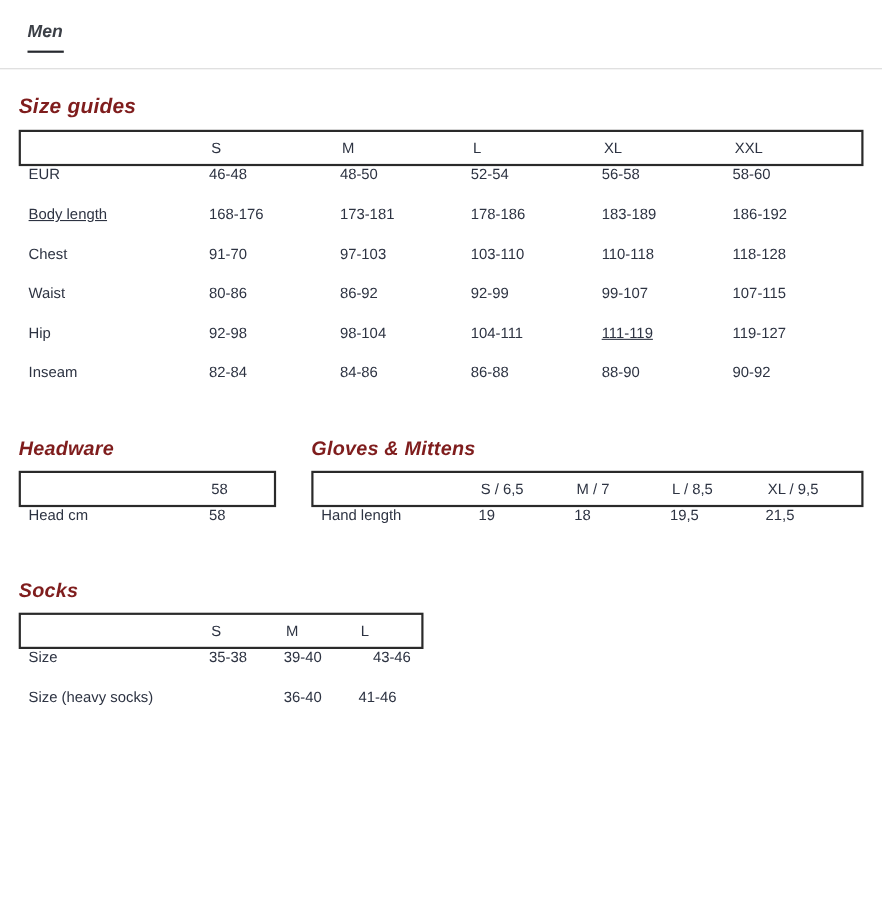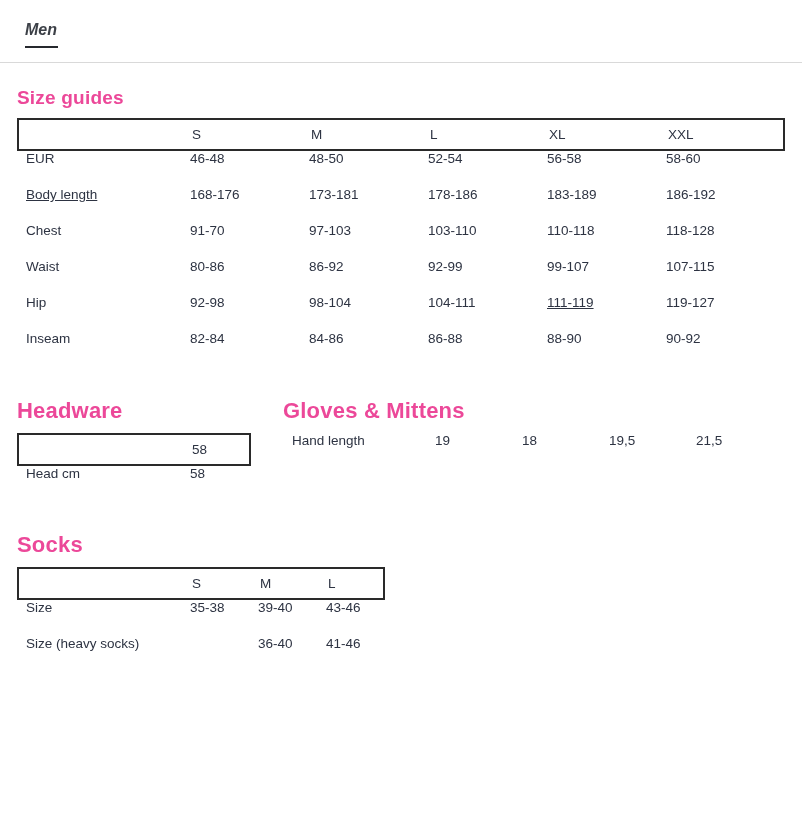--- a/index.html
+++ b/index.html
@@ -28,25 +28,26 @@
   }
   .divider {
     width: 802px; height: 1px;
     background: #d9d9d9;
     margin-top: 14px;
   }
   
   .content { padding: 0 17px; }
   .section-title {
     font-weight: bold;
-    color: #ec4899;
+    color: #7f1d1d;
     letter-spacing: 0.2px;
+    font-style: italic;
   }
   .title-lg { font-size: 19px; margin-top: 24px; }
-  .title-md { font-size: 22px; }
+  .title-md { font-size: 18px; }
   
   .g-table { margin-top: 9px; font-size: 13.5px; }
   .t-head {
     display: flex; align-items: center;
     height: 33px;
     border: 2px solid #2a2a2a;
   }
   .t-row {
     display: flex; align-items: flex-start;
     height: 36px;
@@ -151,20 +152,27 @@
           </div>
           <div class="t-row">
             <div class="t-cell" style="width: 173px;">Head cm</div>
             <div class="t-cell" style="width: 61px;">58</div>
           </div>
         </div>
     </div>
     <div class="col-gloves">
       <div class="section-title title-md">Gloves &amp; Mittens</div>
       <div class="g-table">
+          <div class="t-head">
+            <div class="t-cell" style="width: 152px;"></div>
+            <div class="t-cell" style="width: 87px;">S / 6,5</div>
+            <div class="t-cell" style="width: 87px;">M / 7</div>
+            <div class="t-cell" style="width: 87px;">L / 8,5</div>
+            <div class="t-cell" style="width: 87px;">XL / 9,5</div>
+          </div>
           <div class="t-row">
             <div class="t-cell" style="width: 152px;">Hand length</div>
             <div class="t-cell" style="width: 87px;">19</div>
             <div class="t-cell" style="width: 87px;">18</div>
             <div class="t-cell" style="width: 87px;">19,5</div>
             <div class="t-cell" style="width: 87px;">21,5</div>
           </div>
         </div>
     </div>
   </div>
@@ -175,21 +183,21 @@
         <div class="t-head">
           <div class="t-cell" style="width: 173px;"></div>
           <div class="t-cell" style="width: 68px;">S</div>
           <div class="t-cell" style="width: 68px;">M</div>
           <div class="t-cell" style="width: 59px;">L</div>
         </div>
         <div class="t-row">
           <div class="t-cell" style="width: 173px;">Size</div>
           <div class="t-cell" style="width: 68px;">35-38</div>
           <div class="t-cell" style="width: 68px;">39-40</div>
-          <div class="t-cell" style="width: 59px;">43-46</div>
+          <div class="t-cell" style="width: 59px; margin-left: 13px;">43-46</div>
         </div>
         <div class="t-row">
           <div class="t-cell" style="width: 173px;">Size (heavy socks)</div>
           <div class="t-cell" style="width: 68px;"></div>
           <div class="t-cell" style="width: 68px;">36-40</div>
           <div class="t-cell" style="width: 59px;">41-46</div>
         </div>
       </div>
   </div>
 

